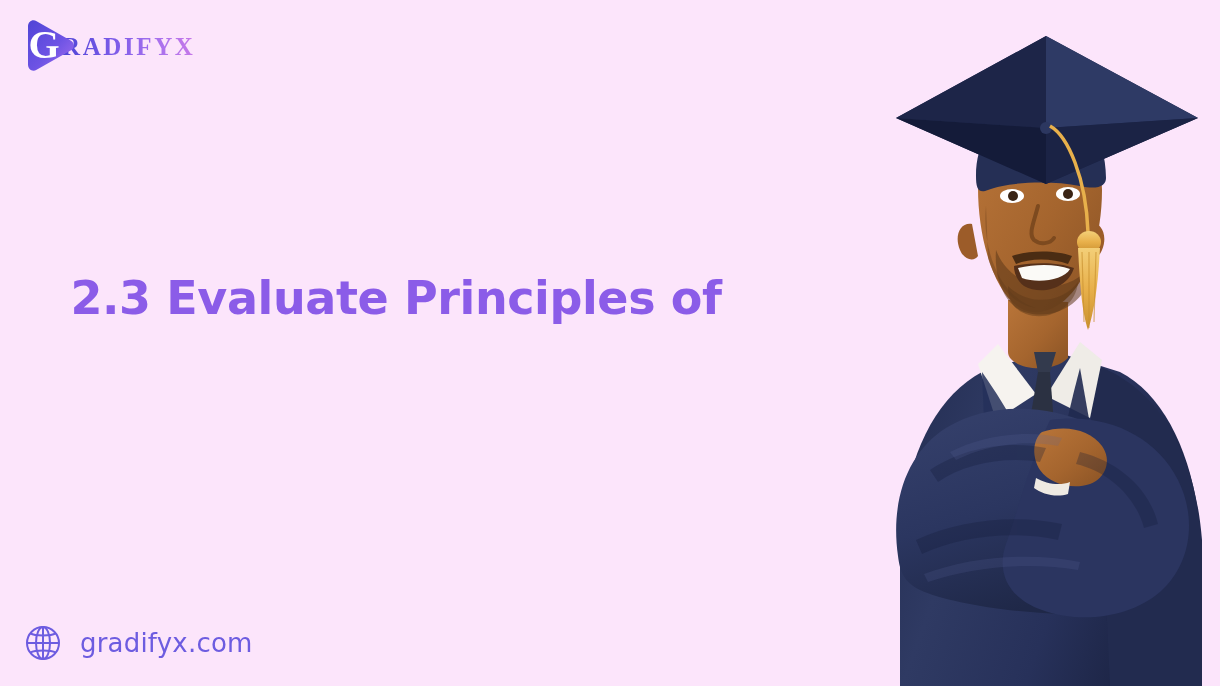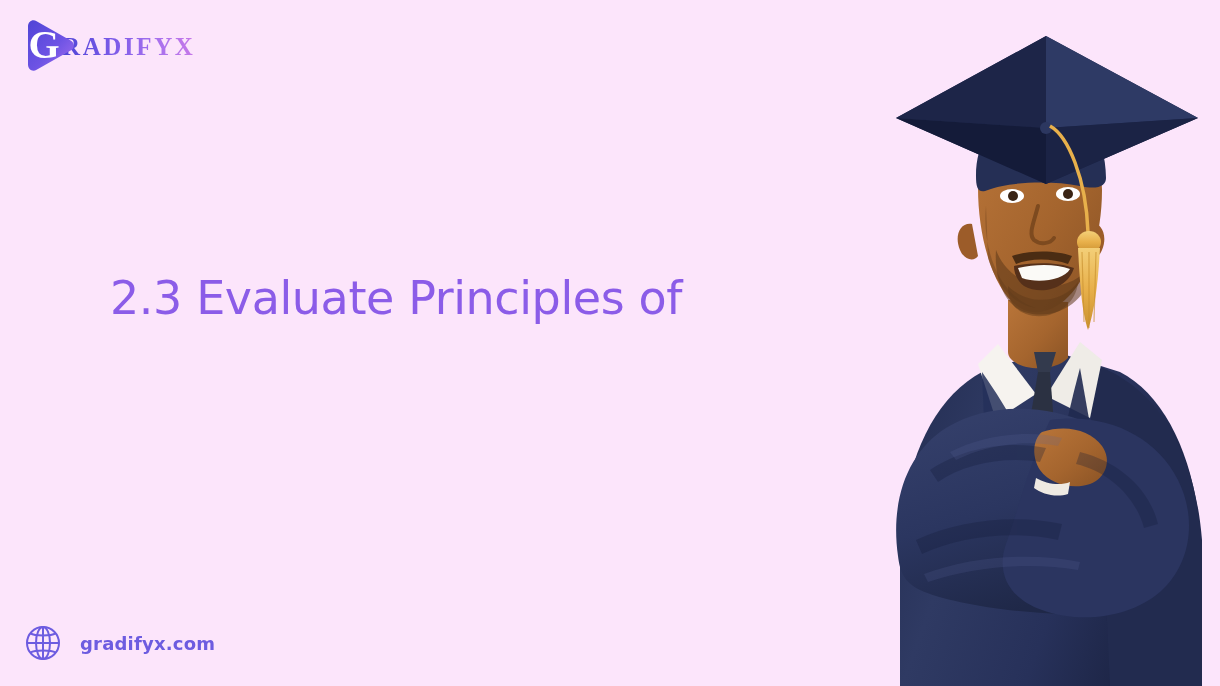--- a/index.html
+++ b/index.html
@@ -54,44 +54,43 @@
   
   .title-block {
     position: absolute;
     left: 46px;
     top: 268px;
     width: 700px;
     text-align: center;
   }
   .title-line {
     font-family: "DejaVu Sans", "Liberation Sans", sans-serif;
-    font-weight: 400;
+    font-weight: 700;
     font-size: 46px;
     line-height: 60px;
     color: #8b5ce8;
     letter-spacing: -0.4px;
     white-space: nowrap;
   }
 
   
   .footer {
     position: absolute;
     left: 22px;
     bottom: 22px;
     display: flex;
     align-items: center;
     gap: 16px;
   }
   .globe-icon { width: 42px; height: 42px; display: block; flex: 0 0 auto; }
   .footer-url {
     font-family: "DejaVu Sans", "Liberation Sans", sans-serif;
-    font-size: 18px;
+    font-size: 26px;
     color: #6d5ce0;
     letter-spacing: 0.2px;
-    font-weight: bold;
   }
 
   
   .photo {
     position: absolute;
     right: 0;
     top: 0;
     width: 470px;
     height: 686px;
   }

